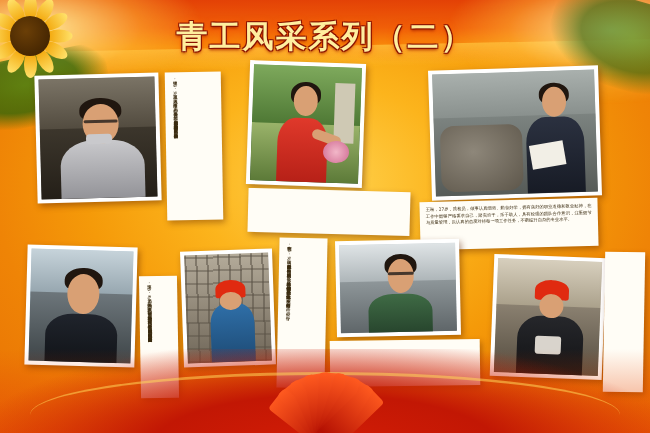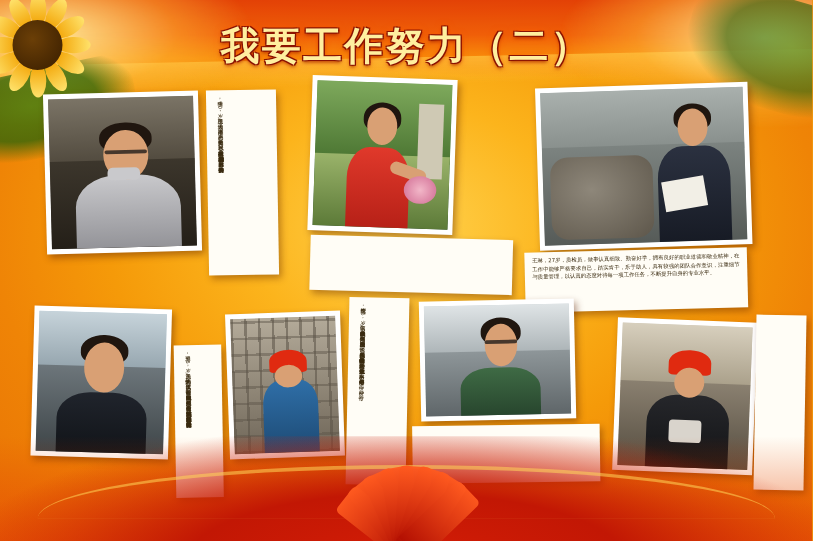--- a/index.html
+++ b/index.html
@@ -136,21 +136,21 @@
     <div class="petal" style="transform:rotate(150deg)"></div>
     <div class="petal" style="transform:rotate(180deg)"></div>
     <div class="petal" style="transform:rotate(210deg)"></div>
     <div class="petal" style="transform:rotate(240deg)"></div>
     <div class="petal" style="transform:rotate(270deg)"></div>
     <div class="petal" style="transform:rotate(300deg)"></div>
     <div class="petal" style="transform:rotate(330deg)"></div>
     <div class="core"></div>
   </div>
 
-  <div class="title">我要工作努力（二）</div>
+  <div class="title">青工风采系列（二）</div>
 
   <div class="card" style="left:36px;top:74px;width:124px;height:128px;transform:rotate(-1.5deg);">
     <div class="photo sc-wall">
       <div style="position:absolute;left:0;top:0;width:100%;height:46%;background:linear-gradient(180deg,#7b7466,#4f483c);"></div>
       <div style="position:absolute;left:0;top:42%;width:100%;height:58%;background:linear-gradient(180deg,#3c362c,#241f18);"></div>
       <div class="person" style="left:20px;top:62px;width:84px;height:64px;background:linear-gradient(180deg,#c9c9cc,#8e8e93);border-radius:40% 40% 0 0;"></div>
       <div class="hair" style="left:40px;top:20px;width:42px;height:24px;"></div>
       <div class="head" style="left:43px;top:26px;width:36px;height:40px;"></div>
       <div class="glasses" style="left:44px;top:42px;width:34px;"></div>
       <div style="position:absolute;left:46px;top:56px;width:26px;height:10px;background:#c9c9cc;border-radius:4px;"></div>

